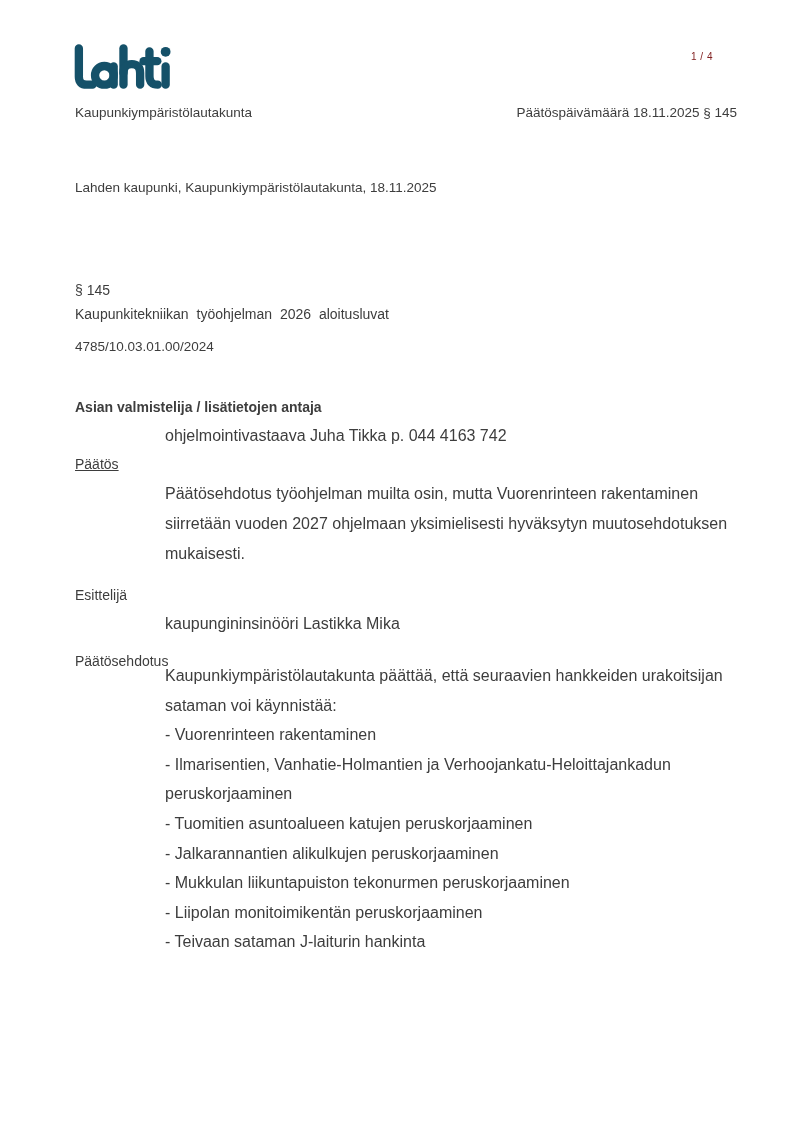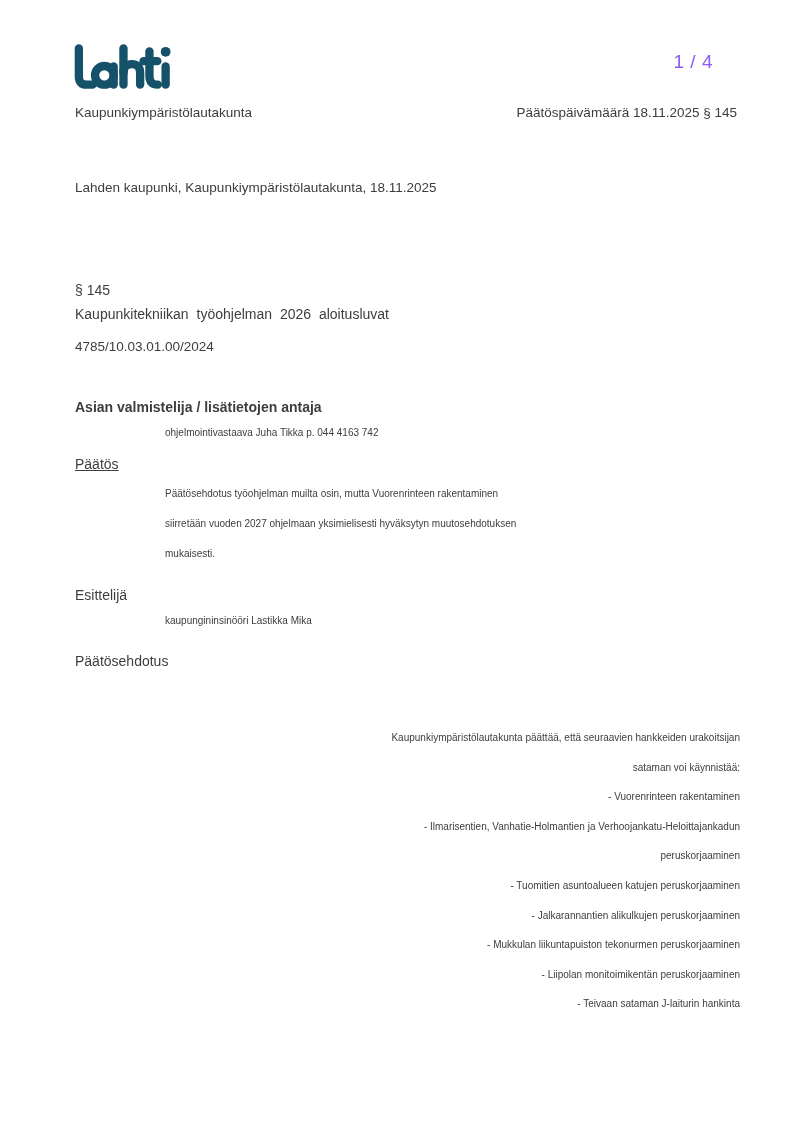--- a/index.html
+++ b/index.html
@@ -20,23 +20,23 @@
 
   .logo-wrap {
     left: 72px;
     top: 44px;
     width: 100px;
     height: 48px;
   }
   .page-number {
     top: 51px;
     right: 80px;
-    font-size: 19px;
+    font-size: 10px;
     letter-spacing: 0.5px;
-    color: #8b5cf6;
+    color: #7f1d1d;
   }
   .header-row {
     left: 75px;
     right: 56px;
     top: 105px;
     display: flex;
     justify-content: space-between;
     font-size: 13.5px;
     align-items: flex-end;
   }
@@ -61,31 +61,31 @@
     left: 75px;
     top: 339px;
     font-size: 13.5px;
   }
   .label {
     left: 75px;
     font-size: 14px;
   }
   .indent {
     left: 165px;
-    font-size: 10px;
+    font-size: 16px;
   }
   .preparer-label  { top: 399px; font-weight: bold; }
   .preparer-value  { top: 427px; }
   .decision-label  { top: 456px; text-decoration: underline; }
   .decision-lines  { top: 479px; width: 575px; }
   .decision-lines div { line-height: 30px; }
   .presenter-label { top: 587px; }
   .presenter-value { top: 615px; }
   .proposal-label  { top: 653px; }
-  .proposal-lines  { top: 723px; width: 575px; text-align: right; }
+  .proposal-lines  { top: 661px; width: 575px; }
   .proposal-lines div { line-height: 29.6px; }
 </style>
 </head>
 <body>
 
 <div class="page">
 
   <div class="abs logo-wrap">
     <svg width="100" height="48" viewBox="0 0 102 48" role="img" aria-label="Lahti">
       <g stroke="#155169" stroke-width="8.5" fill="none" stroke-linecap="round" stroke-linejoin="round">

